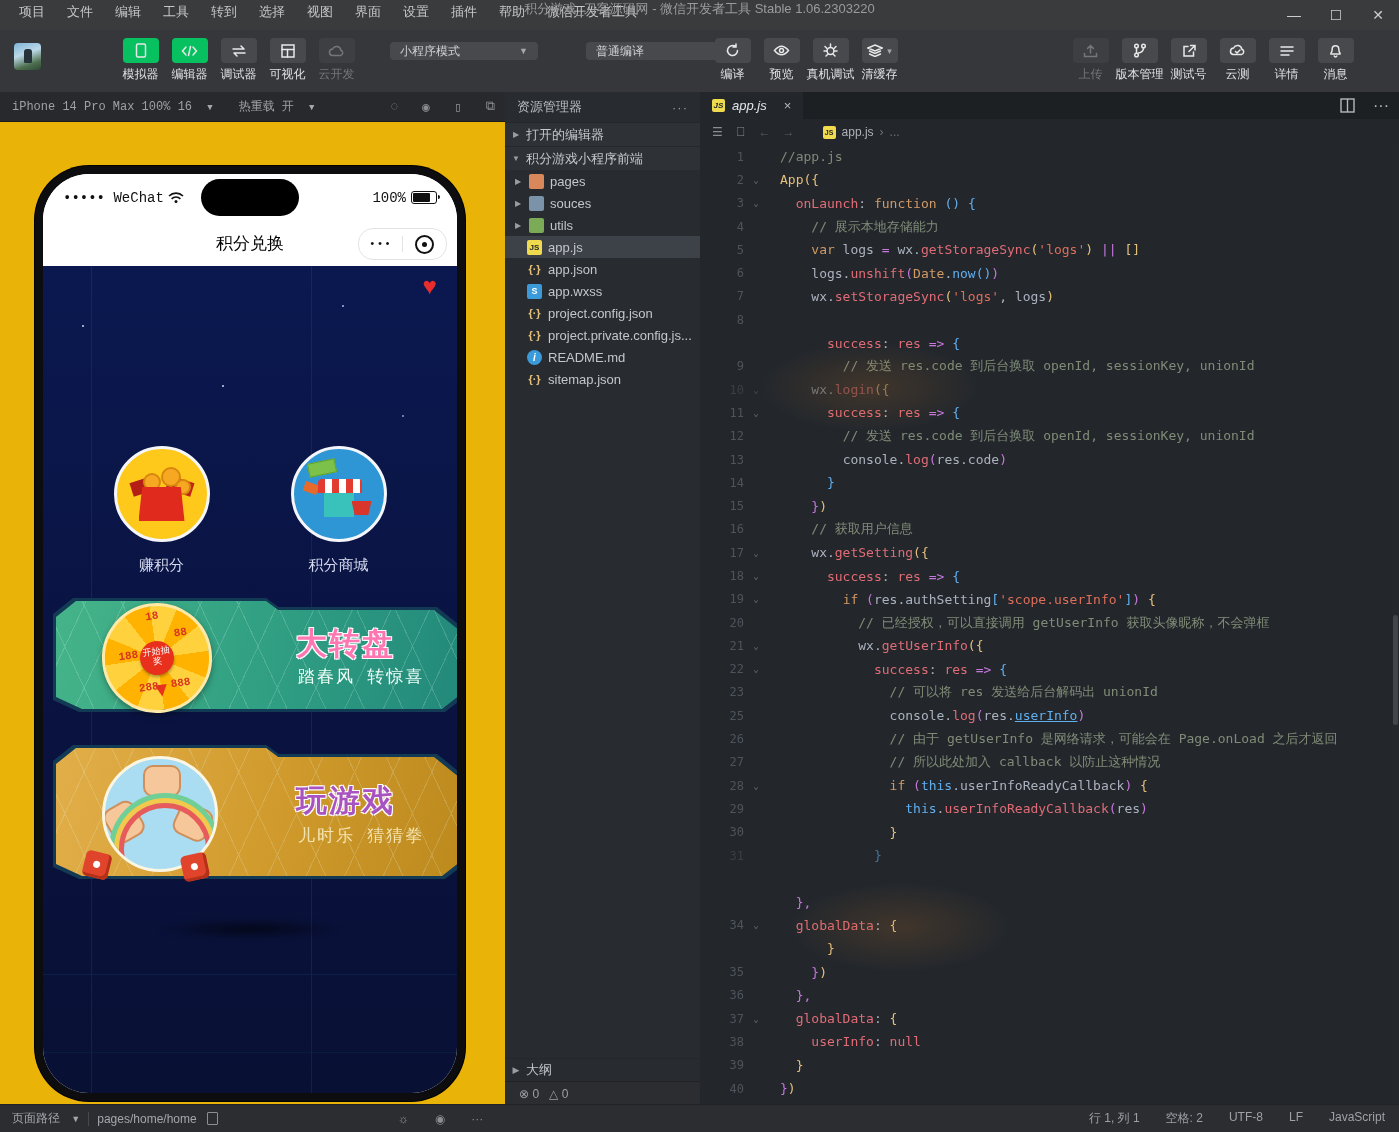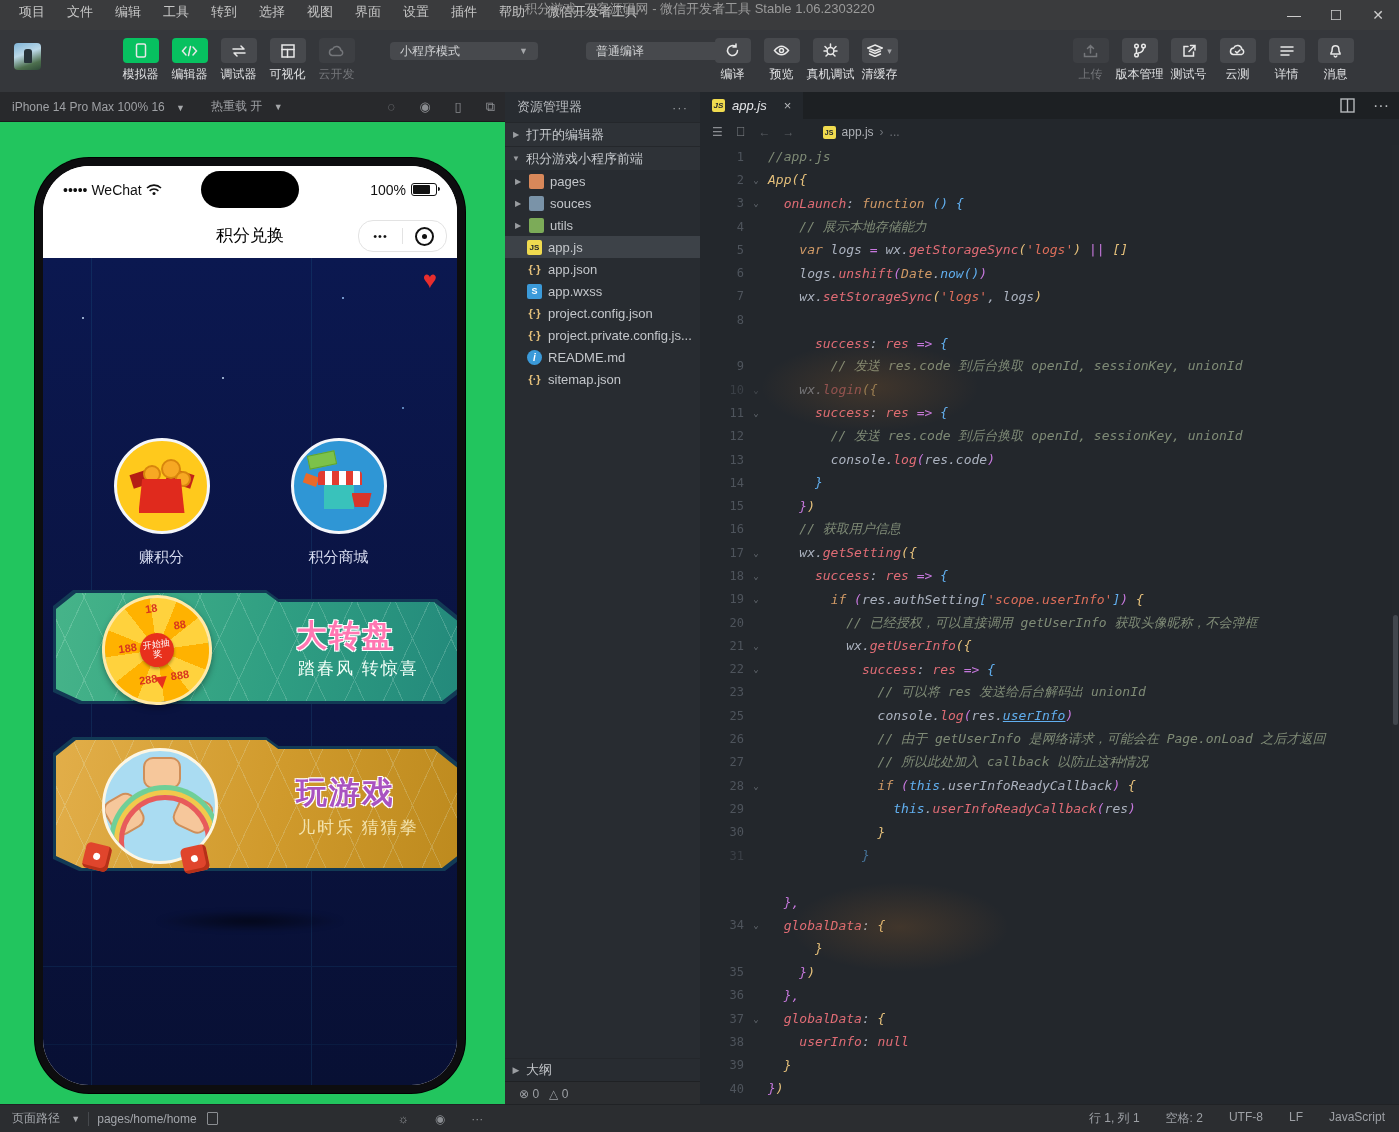--- a/index.html
+++ b/index.html
@@ -21,28 +21,28 @@
   .tb-ico svg{display:block;}
   .tb-btn.green .tb-ico{background:#07c160;}
   .tb-btn.dim .tb-ico{background:#3d3f43;color:#74767a;}
   .tb-label{font-size:12px;color:#dfe0e2;white-space:nowrap;}
   .tb-btn.dim .tb-label{color:#74767a;}
   .tb-select{position:absolute;top:12px;height:18px;background:#47494d;border-radius:4px;color:#cfd0d2;font-size:12px;display:flex;align-items:center;padding:0 10px;justify-content:space-between;cursor:pointer;}
   .caret{font-size:9px;color:#a5a7aa;margin-left:8px;}
   
   .main{position:absolute;left:0;top:92px;width:100%;height:1013px;}
   
-  .sim{position:absolute;left:0;top:0;width:505px;height:100%;background:#22c55e;border-right:6px solid #14b8a6;}
+  .sim{position:absolute;left:0;top:0;width:505px;height:100%;background:#eab308;border-right:6px solid #14b8a6;font-family:Liberation Mono, monospace;}
   .sim-toolbar{position:absolute;left:0;top:0;width:100%;height:29px;background:#28292c;border-bottom:1px solid #1a1b1d;display:flex;align-items:center;color:#9fa1a5;font-size:12px;}
   .sim-device{padding-left:12px;white-space:nowrap;cursor:pointer;}
   .sim-hot{margin-left:26px;white-space:nowrap;cursor:pointer;}
   .sim-icons{position:absolute;right:10px;display:flex;gap:24px;}
   .sim-icons span{color:#8b8d91;font-size:13px;cursor:pointer;}
   
-  .phone{position:absolute;left:35px;top:66px;width:430px;height:935px;background:#0d0d0f;border-radius:54px;box-shadow:0 0 0 1px #000;}
+  .phone{position:absolute;left:35px;top:74px;width:430px;height:935px;background:#0d0d0f;border-radius:54px;box-shadow:0 0 0 1px #000;}
   .screen{position:absolute;left:8px;top:8px;right:8px;bottom:8px;border-radius:46px;overflow:hidden;background:#ffffff;}
   .p-status{position:relative;height:47px;background:#ffffff;display:flex;align-items:center;padding:0 20px;font-size:14px;color:#111;}
   .island{position:absolute;left:50%;top:5px;transform:translateX(-50%);width:98px;height:37px;background:#000;border-radius:19px;}
   .p-batt-wrap{margin-left:auto;display:flex;align-items:center;gap:5px;}
   .batt{position:relative;width:24px;height:11px;border:1.5px solid #111;border-radius:3px;}
   .batt:before{content:"";position:absolute;left:1px;top:1px;bottom:1px;width:17px;background:#111;border-radius:1px;}
   .batt:after{content:"";position:absolute;right:-4px;top:2.5px;width:2px;height:4px;background:#111;border-radius:0 2px 2px 0;}
   .p-nav{position:relative;height:45px;background:#ffffff;display:flex;align-items:center;justify-content:center;}
   .p-title{font-size:17px;color:#000;}
   .capsule{position:absolute;right:10px;top:7px;width:87px;height:30px;border:1px solid #e3e3e3;border-radius:15px;display:flex;align-items:center;background:#fff;}
@@ -141,21 +141,21 @@
   .tab-close{font-style:normal;color:#b8babd;margin-left:10px;cursor:pointer;}
   .tab-actions{position:absolute;right:10px;top:0;height:27px;display:flex;align-items:center;gap:18px;color:#b6b8bb;}
   .breadcrumbs{position:absolute;left:0;top:27px;right:0;height:26px;display:flex;align-items:center;gap:14px;padding:0 12px;color:#8a8d92;font-size:12px;background:#23272c;}
   .bc-arrows{display:flex;gap:12px;color:#5a5e64;}
   .bc-path{display:flex;align-items:center;gap:6px;color:#aeb1b6;}
   
   .code{position:absolute;left:0;top:53px;right:7px;bottom:0;overflow:hidden;font-family:"DejaVu Sans Mono","Liberation Mono",monospace;font-size:13px;}
   .code-row{display:flex;height:23.3px;align-items:center;}
   .gutter{width:44px;flex:none;text-align:right;color:#4e545c;font-size:12px;padding-right:4px;}
   .fold{width:16px;flex:none;color:#70767e;font-size:9px;text-align:center;}
-  .code-text{margin:4px;white-space:pre;font-style:italic;}
+  .code-text{margin:16px;white-space:pre;}
   .code-row.dim{opacity:.55;}
   .tok-c{color:#7f8b76}.tok-k{color:#d19a66}.tok-gold{color:#e5c07b}.tok-r{color:#e06c75}
   .tok-s{color:#dd6e5a}.tok-op{color:#c678dd}.tok-b1{color:#e5c07b}.tok-b2{color:#c678dd}
   .tok-b3{color:#61afef}.tok-w{color:#abb2bf}.tok-blu{color:#61afef}
   .tok-link{color:#61afef;text-decoration:underline}
   .glow{position:absolute;width:220px;height:90px;background:radial-gradient(ellipse at center,rgba(200,120,40,.18) 0%,rgba(200,120,40,0) 70%);pointer-events:none;}
   .scrollbar{position:absolute;right:0;top:53px;bottom:0;width:7px;background:#24282d;}
   .scroll-thumb{position:absolute;left:1px;width:5px;height:110px;top:470px;background:#41464d;border-radius:3px;}
   
   .statusbar{position:absolute;left:0;bottom:0;width:100%;height:27px;background:#2b2d30;border-top:1px solid #202225;display:flex;align-items:center;color:#a3a6ab;font-size:12px;}

